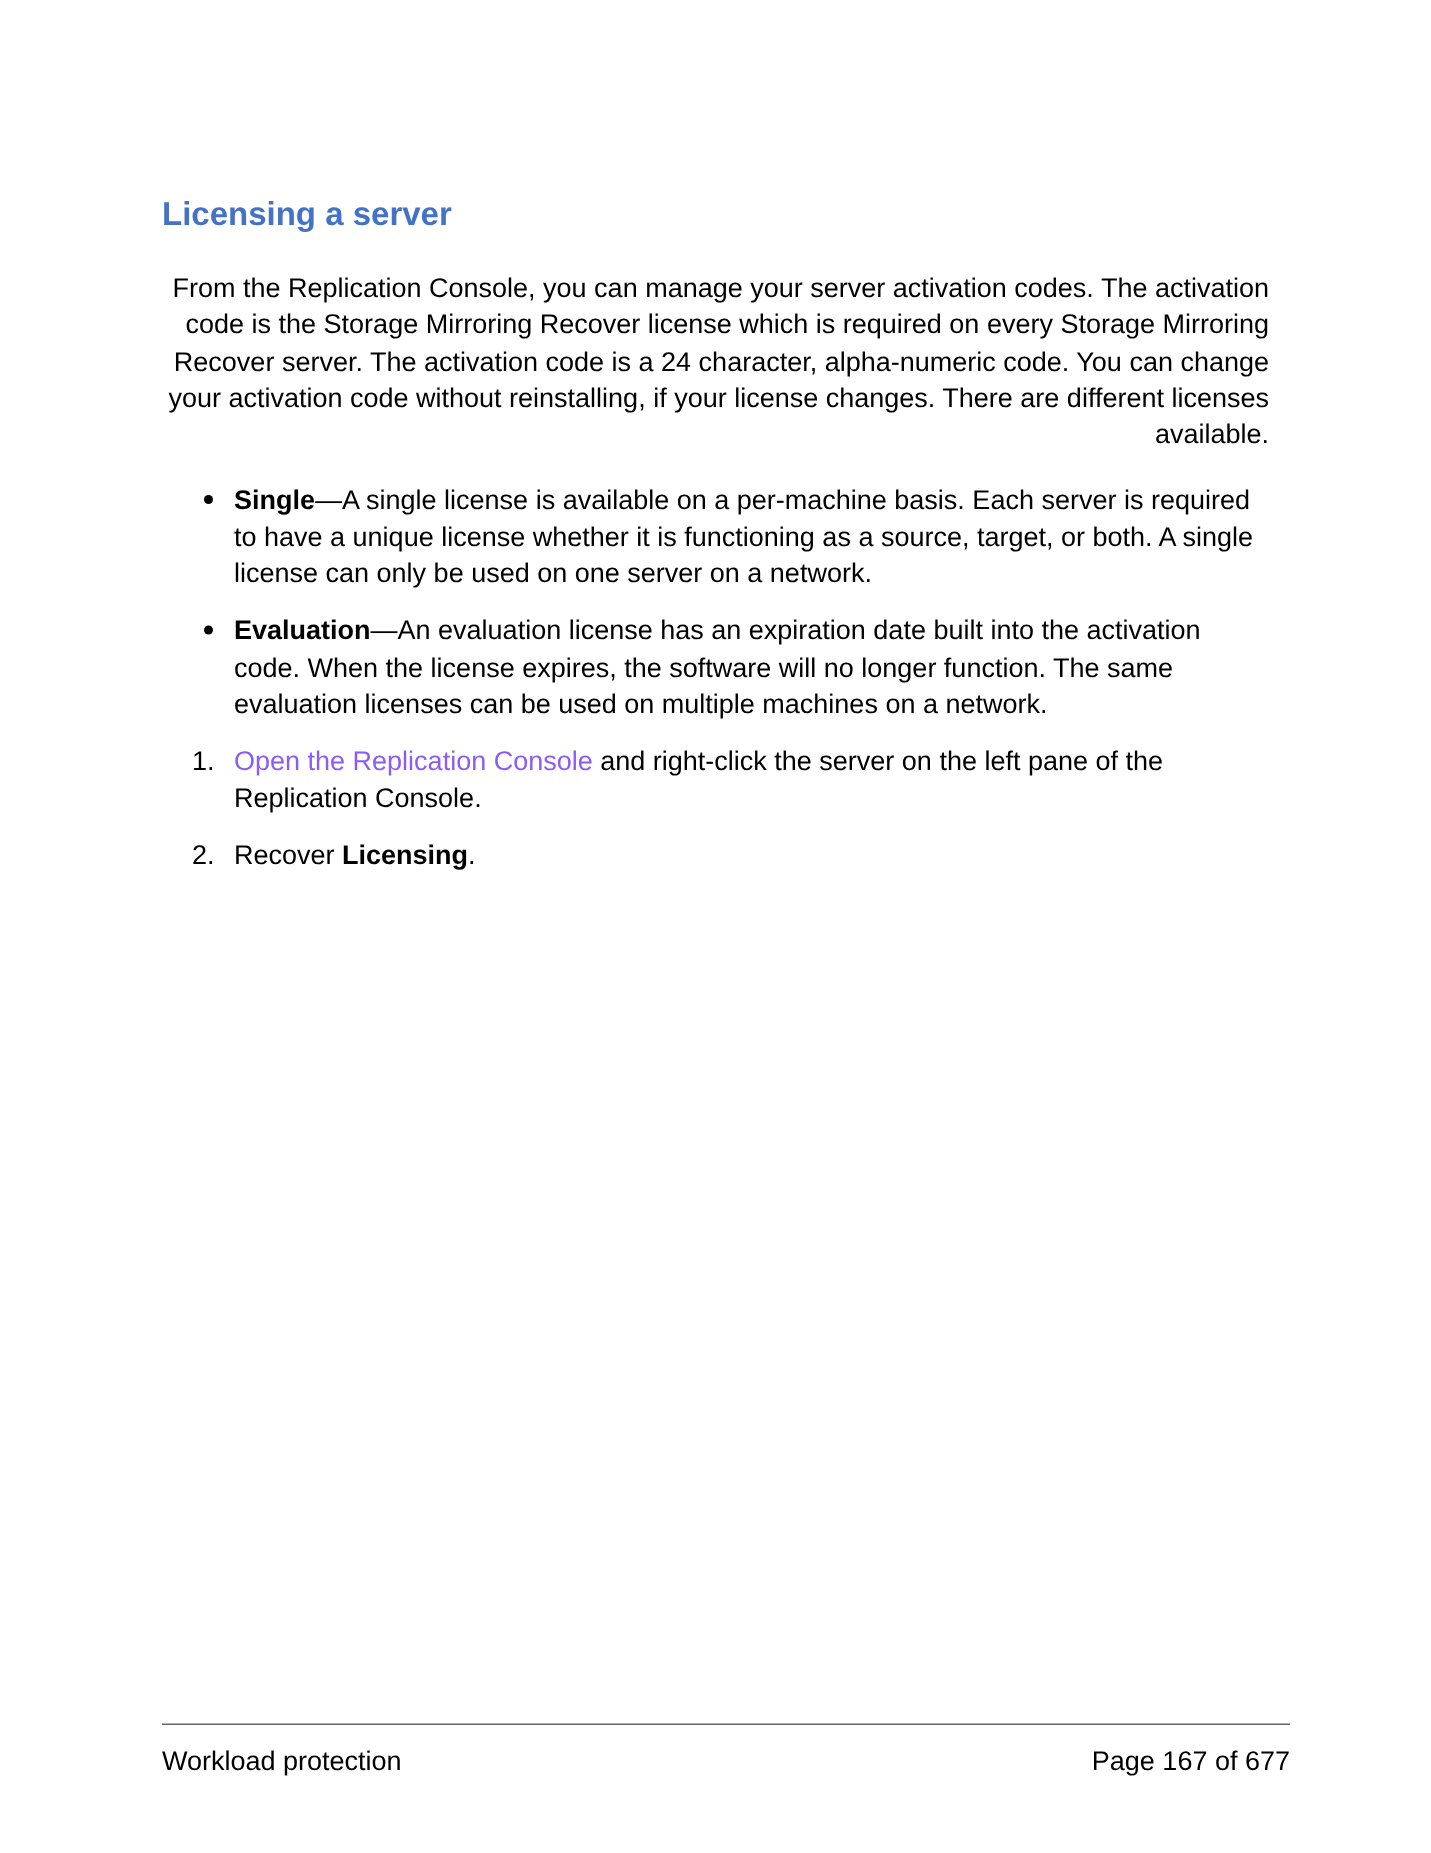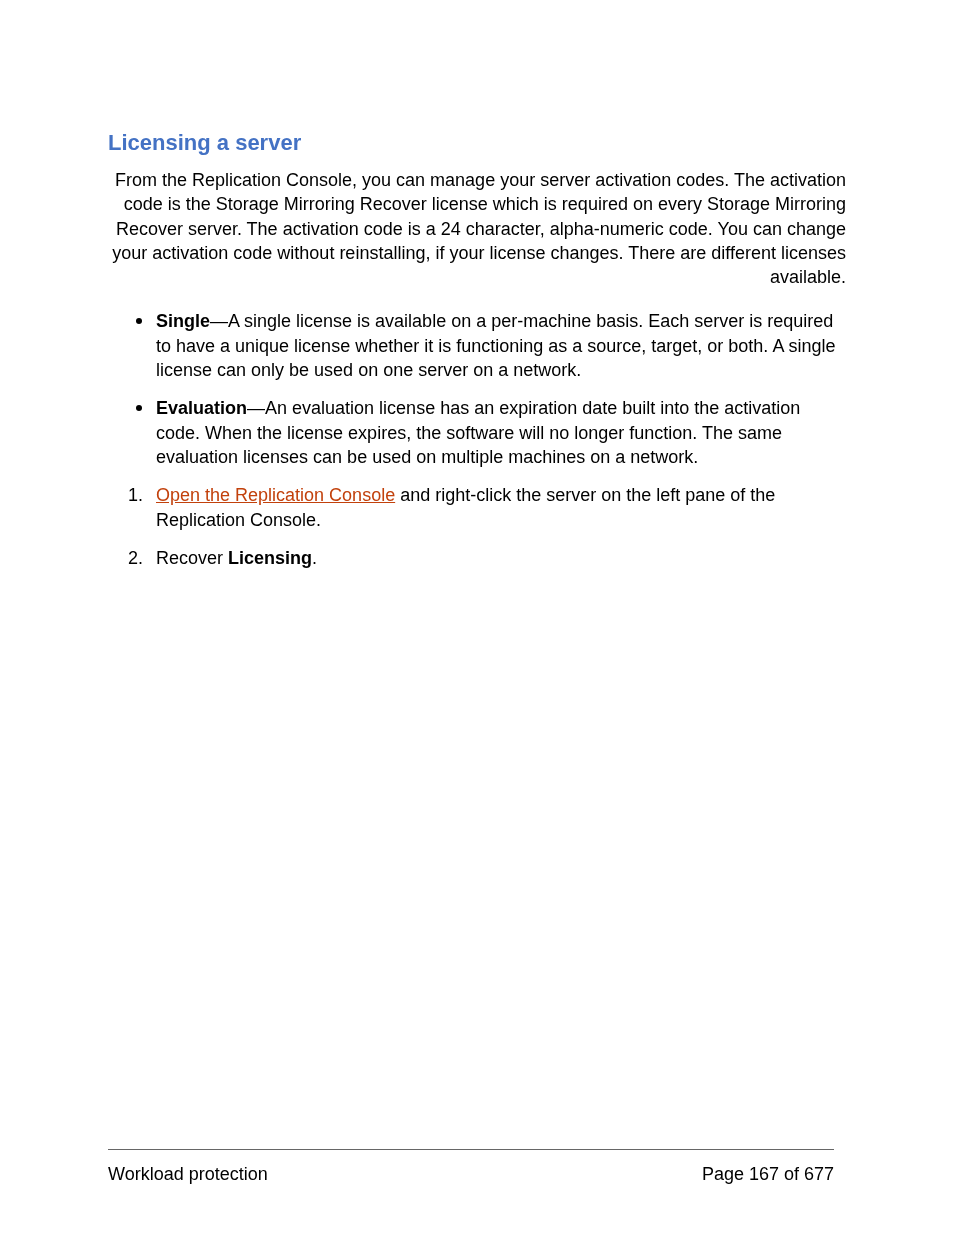--- a/index.html
+++ b/index.html
@@ -15,21 +15,21 @@
       position: relative;
       color: #000000;
     }
     .page-content {
       padding: 130px 108px 0 108px;
     }
     .heading {
       color: #4472C4;
       font-size: 22px;
       font-weight: bold;
-      margin-bottom: 12px;
+      margin-bottom: 24px;
     }
     .intro-paragraph {
       font-size: 18px;
       line-height: 1.35;
       margin-bottom: 20px;
       text-align: right;
     }
     .bullet-list {
       list-style: none;
       padding-left: 48px;
@@ -73,31 +73,30 @@
     .ordered-list {
       counter-reset: item;
     }
     .ordered-list li::before {
       content: counter(item) ".";
       position: absolute;
       left: -28px;
       top: 0;
     }
     .link {
-      color: #c2410c;
-      text-decoration: underline;
+      color: #8b5cf6;
     }
     .bold {
       font-weight: bold;
     }
     .footer {
       position: absolute;
       bottom: 50px;
       left: 108px;
-      right: 120px;
+      right: 94px;
       border-top: 1px solid #666;
       padding-top: 14px;
       display: flex;
       justify-content: space-between;
       font-size: 18px;
     }
   </style>
 </head>
 <body>
 

